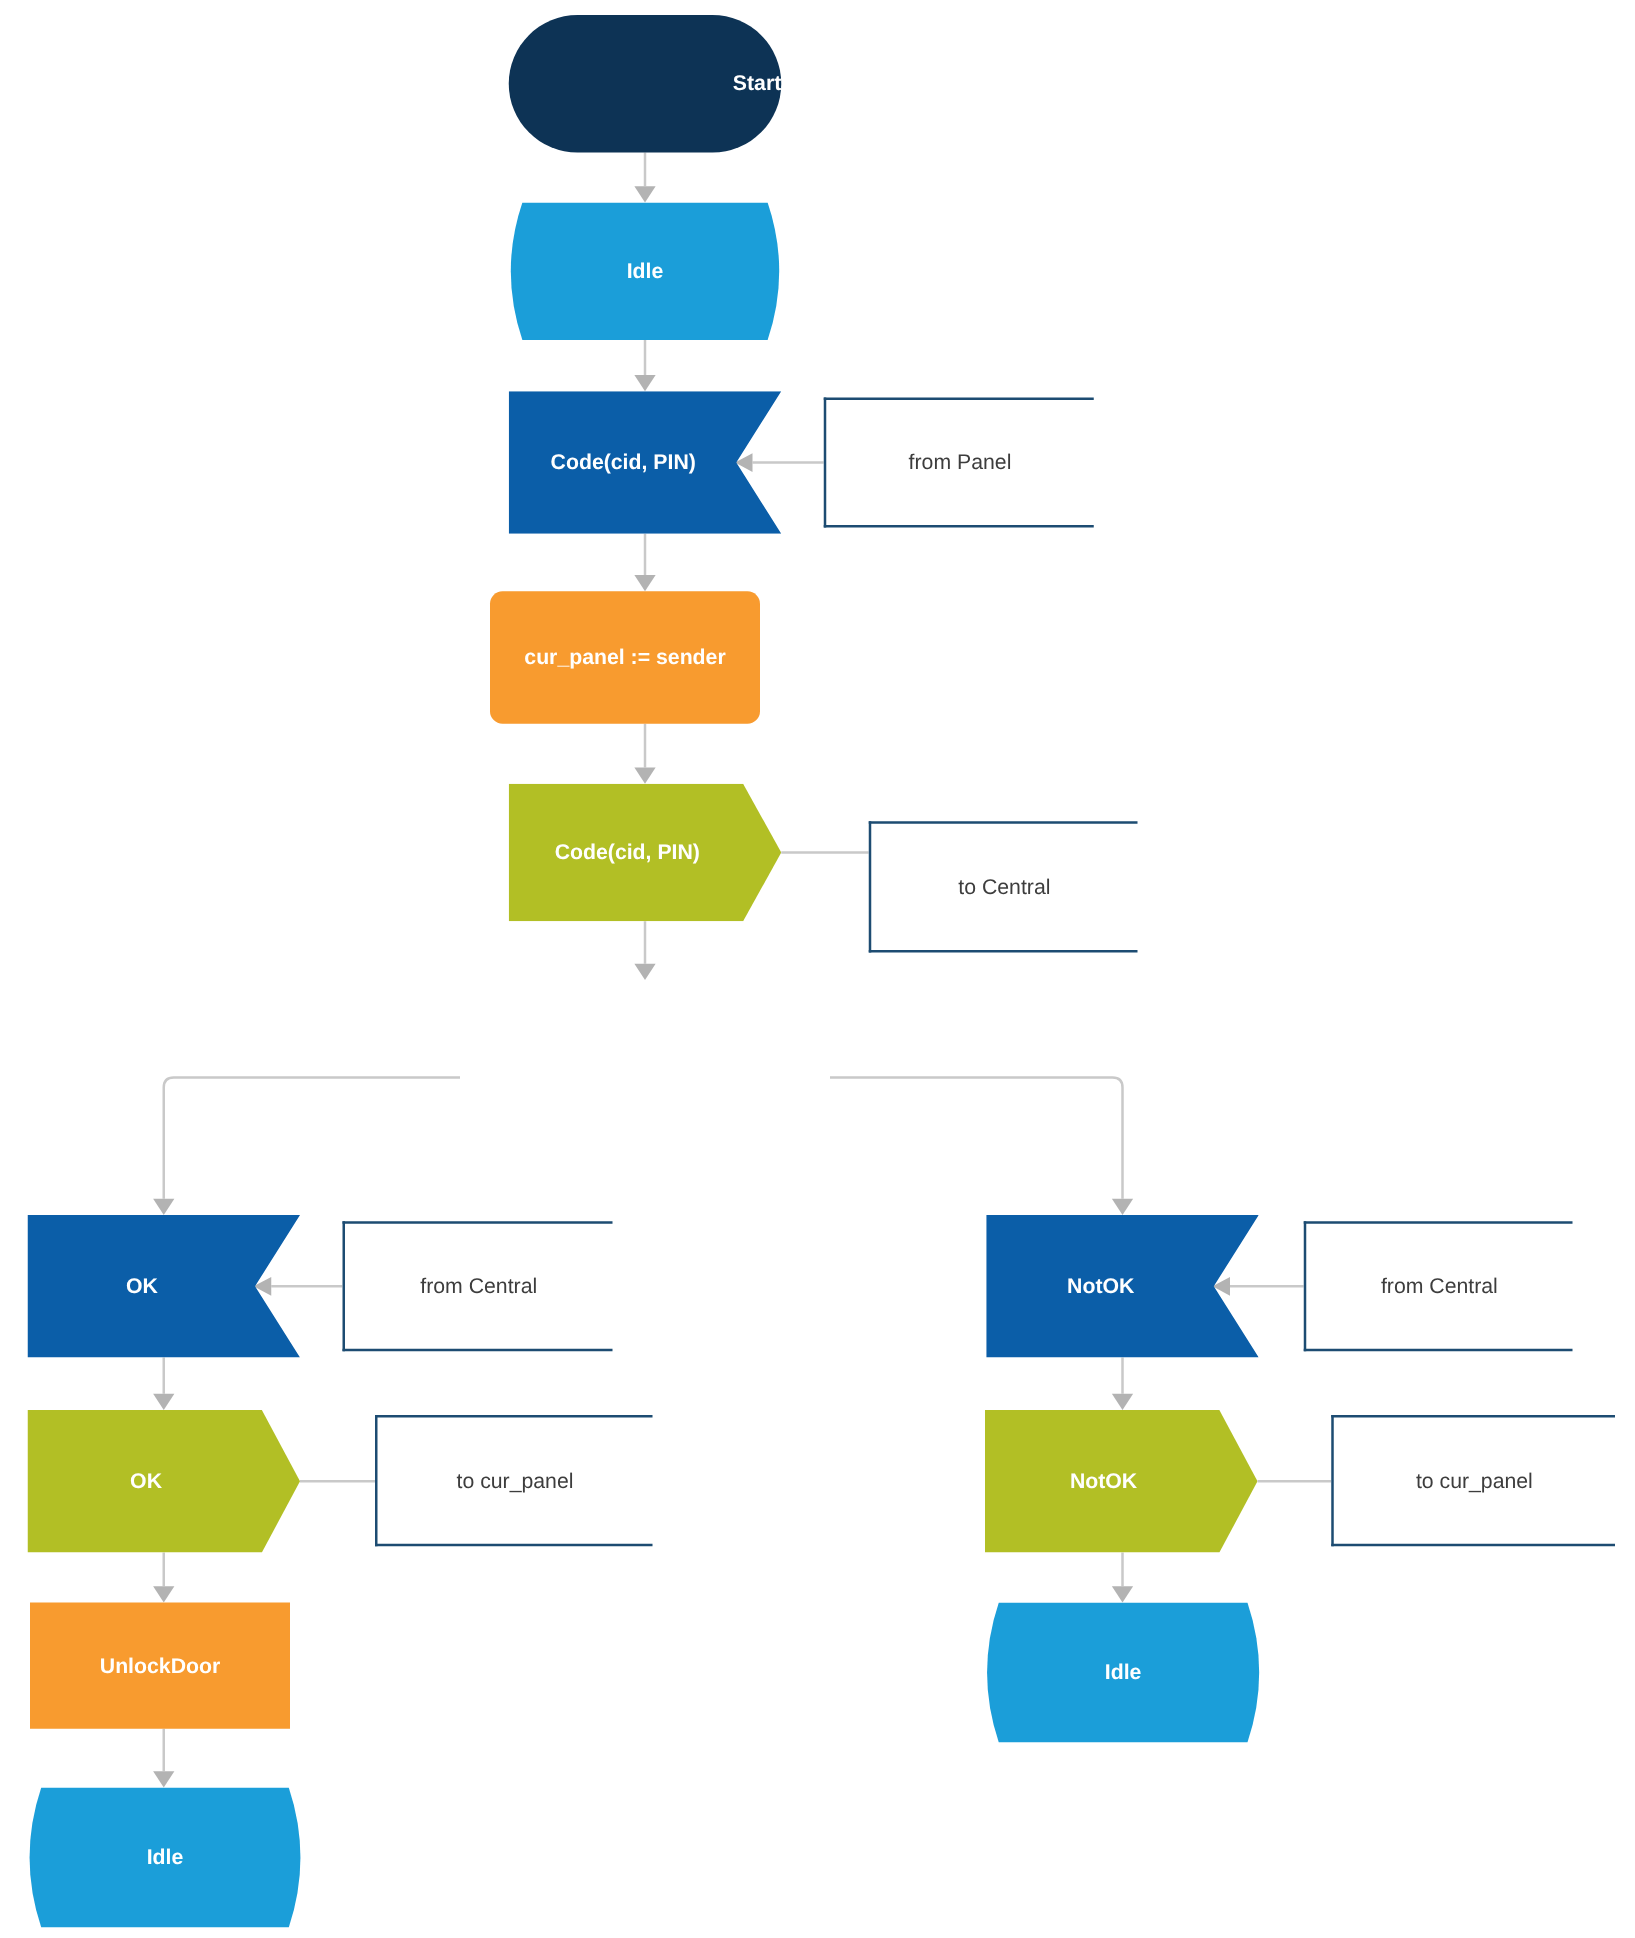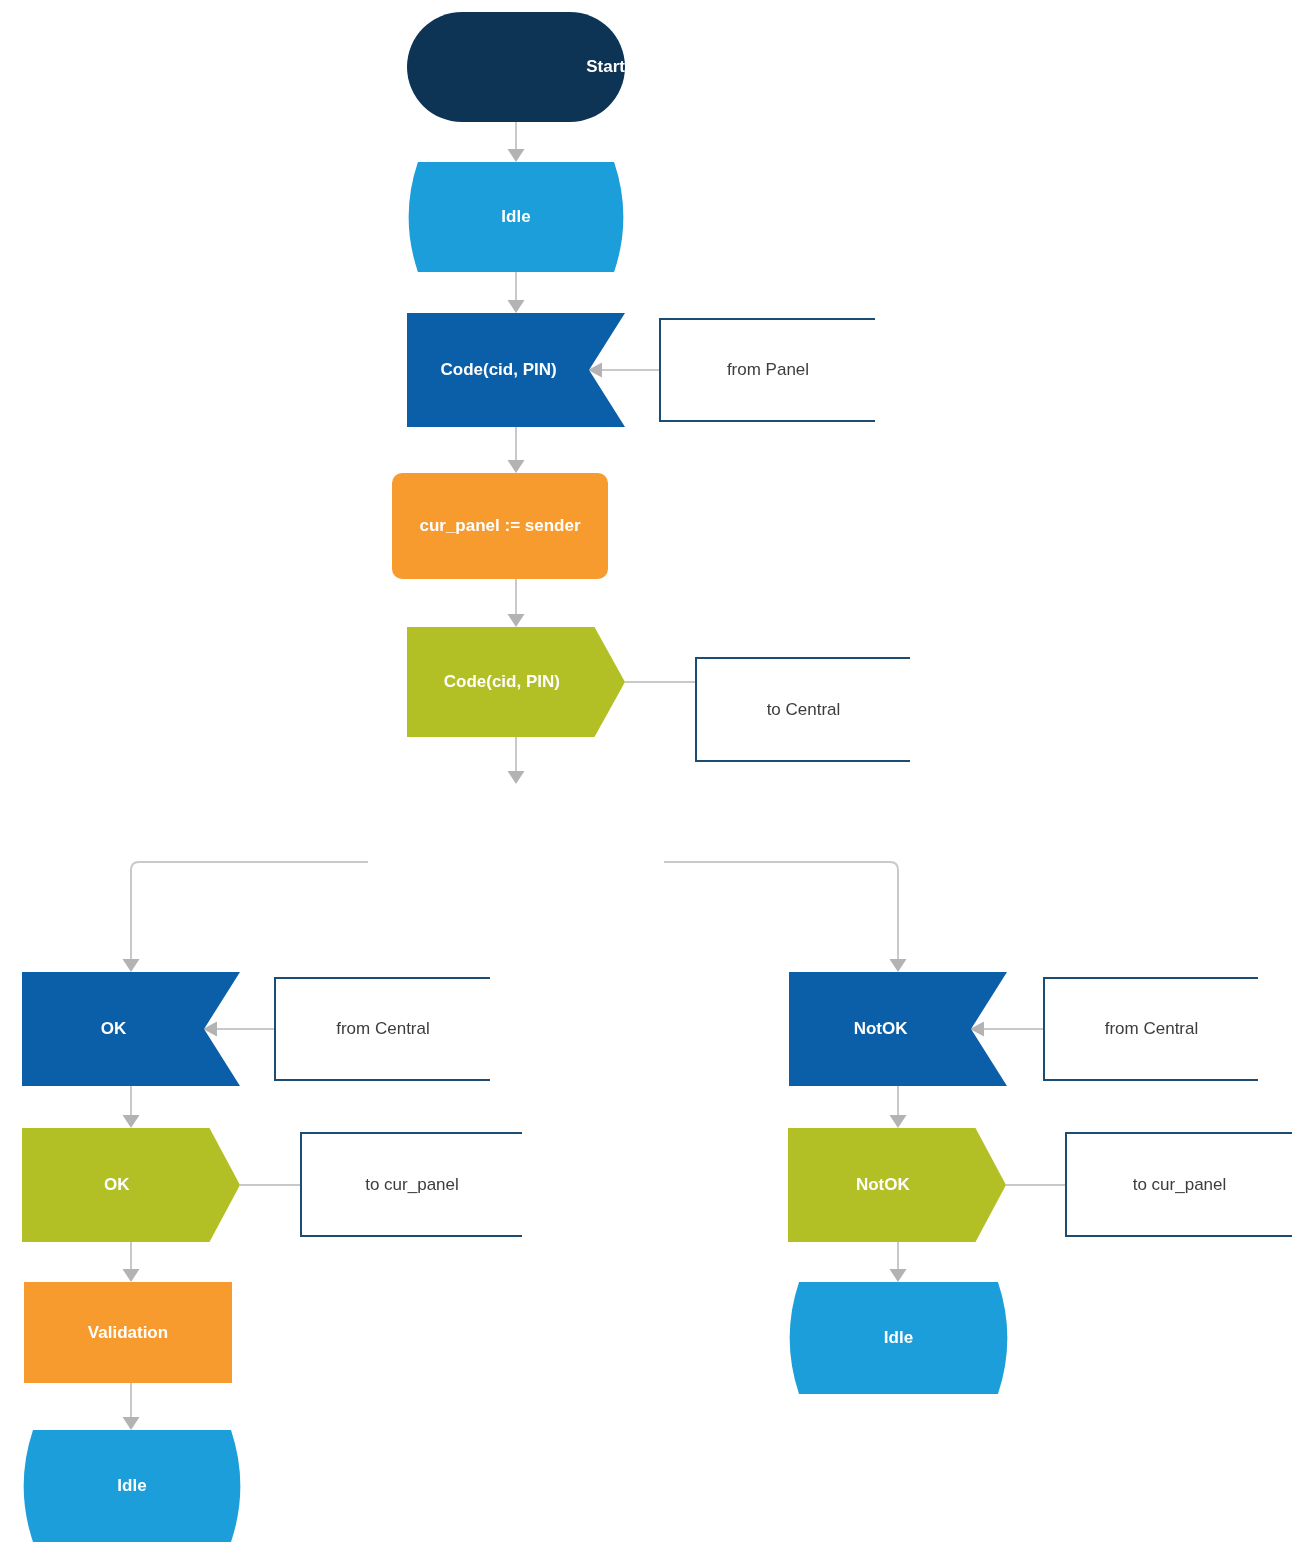--- a/index.html
+++ b/index.html
@@ -137,21 +137,21 @@
       <path d="M0 0 L86 0 L100 50 L86 100 L0 100 Z" style="fill:var(--olive)"></path>
     </svg>
     <div class="label pad-output">OK</div>
   </div>
 
   <div class="comment" style="left:300px;top:1132px;width:222px;height:105px;">
     <div class="label">to cur_panel</div>
   </div>
 
   <div class="node task" style="left:24px;top:1282px;width:208px;height:101px;">
-    <div class="label">Validation</div>
+    <div class="label">UnlockDoor</div>
   </div>
 
   <div class="node" style="left:22px;top:1430px;width:220px;height:112px;">
     <svg class="shape" viewBox="0 0 100 100" preserveAspectRatio="none">
       <path d="M5 0 L95 0 Q103.5 50 95 100 L5 100 Q-3.5 50 5 0 Z" style="fill:var(--sky)"></path>
     </svg>
     <div class="label">Idle</div>
   </div>
 
   <div class="node" style="left:789px;top:972px;width:218px;height:114px;">

